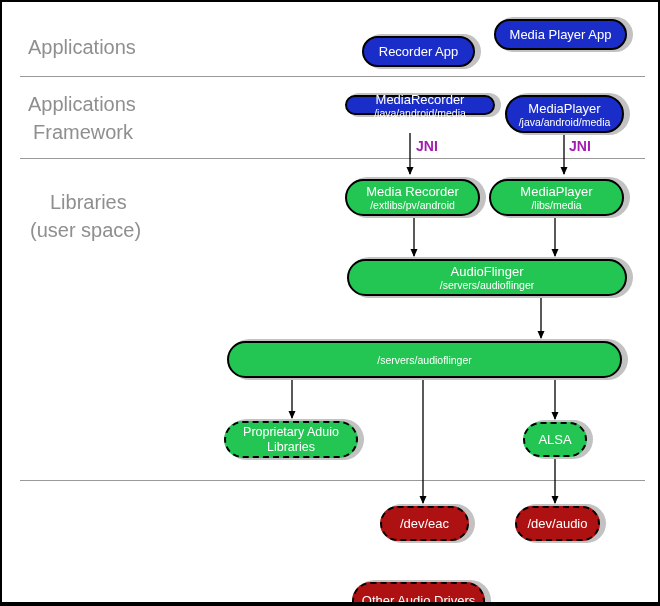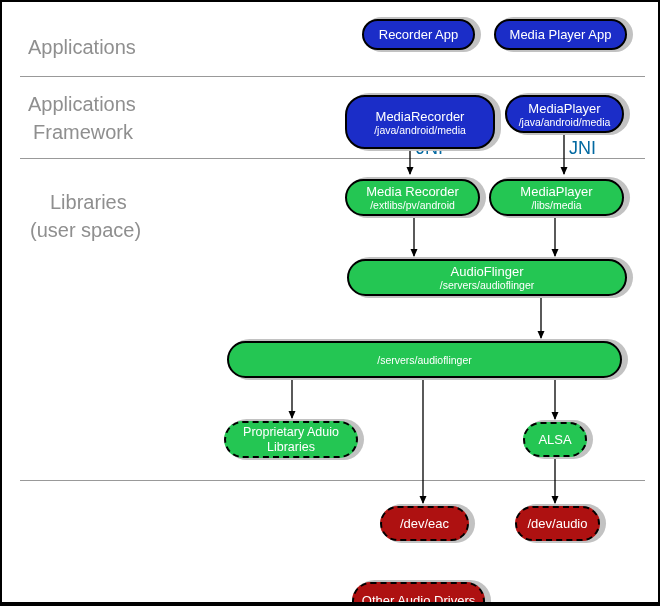--- a/index.html
+++ b/index.html
@@ -43,22 +43,23 @@
   .node .t{font-size:13px;line-height:15px;}
   .node .p{font-size:10.5px;line-height:12px;}
   .node .wrap{font-size:12.5px;line-height:15px;white-space:normal;padding:0 6px;}
   .blue{background:var(--app_blue,#1b2dc8);}
   .green{background:var(--lib_green,#24c653);}
   .red{background:var(--kernel_red,#ae1111);}
   .dashed{border-style:dashed;}
 
   .edge-label{
     position:absolute;
-    color:#0369a1;
-    font-size:18px;
+    color:#a21caf;
+    font-size:14px;
+    font-weight:bold;
   }
   svg.arrows{position:absolute;left:0;top:0;pointer-events:none;}
 </style>
 </head>
 <body>
 
 <div class="frame">
 
   <div class="sep sep1"></div>
   <div class="sep sep2"></div>
@@ -90,28 +91,28 @@
     <line x1="539" y1="294" x2="539" y2="336" stroke="#000" stroke-width="1.3" marker-end="url(#ah)"></line>
     <line x1="290" y1="376" x2="290" y2="416" stroke="#000" stroke-width="1.3" marker-end="url(#ah)"></line>
     <line x1="553" y1="376" x2="553" y2="417" stroke="#000" stroke-width="1.3" marker-end="url(#ah)"></line>
     <line x1="421" y1="376" x2="421" y2="501" stroke="#000" stroke-width="1.3" marker-end="url(#ah)"></line>
     <line x1="553" y1="455" x2="553" y2="501" stroke="#000" stroke-width="1.3" marker-end="url(#ah)"></line>
   </svg>
 
   <div class="edge-label" style="left:414px;top:136px;">JNI</div>
   <div class="edge-label" style="left:567px;top:136px;">JNI</div>
 
-  <div class="node blue" style="left:360px;top:17px;width:113px;height:31px;">
+  <div class="node blue" style="left:360px;top:34px;width:113px;height:31px;">
     <div class="t">Recorder App</div>
   </div>
   <div class="node blue" style="left:492px;top:17px;width:133px;height:31px;">
     <div class="t">Media Player App</div>
   </div>
 
-  <div class="node blue" style="left:343px;top:93px;width:150px;height:54px;">
+  <div class="node blue" style="left:343px;top:93px;width:150px;height:20px;">
     <div class="t">MediaRecorder</div>
     <div class="p">/java/android/media</div>
   </div>
   <div class="node blue" style="left:503px;top:93px;width:119px;height:38px;">
     <div class="t">MediaPlayer</div>
     <div class="p">/java/android/media</div>
   </div>
 
   <div class="node green" style="left:343px;top:177px;width:135px;height:37px;">
     <div class="t">Media Recorder</div>

